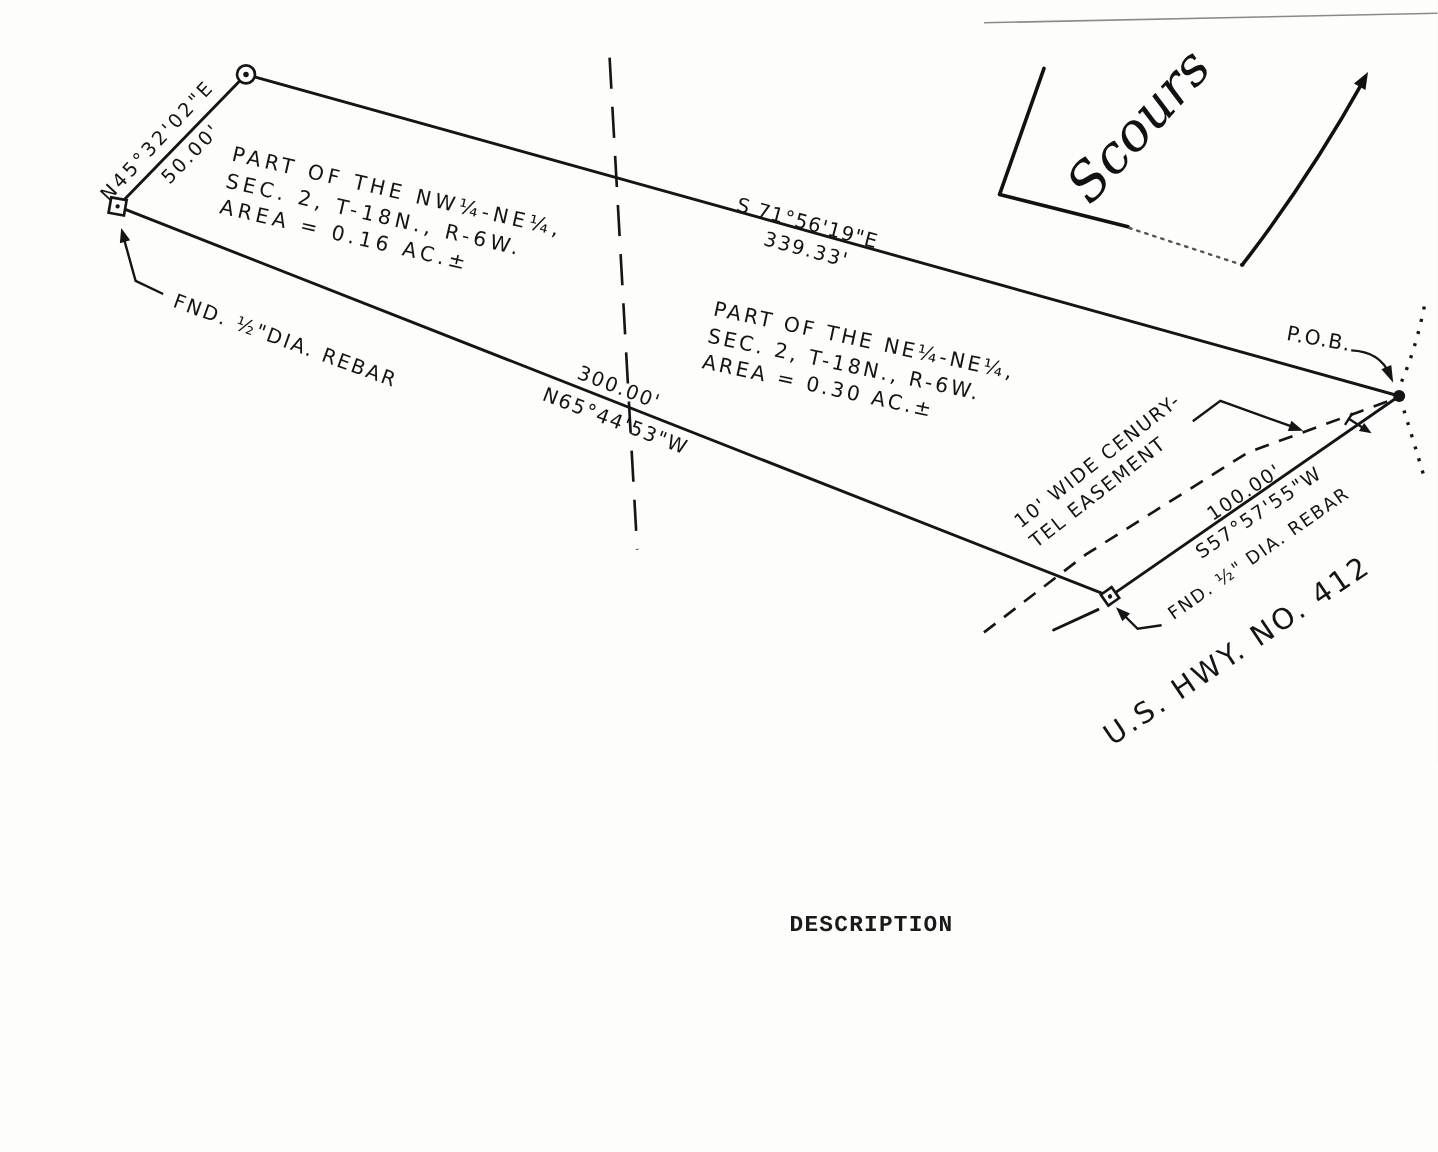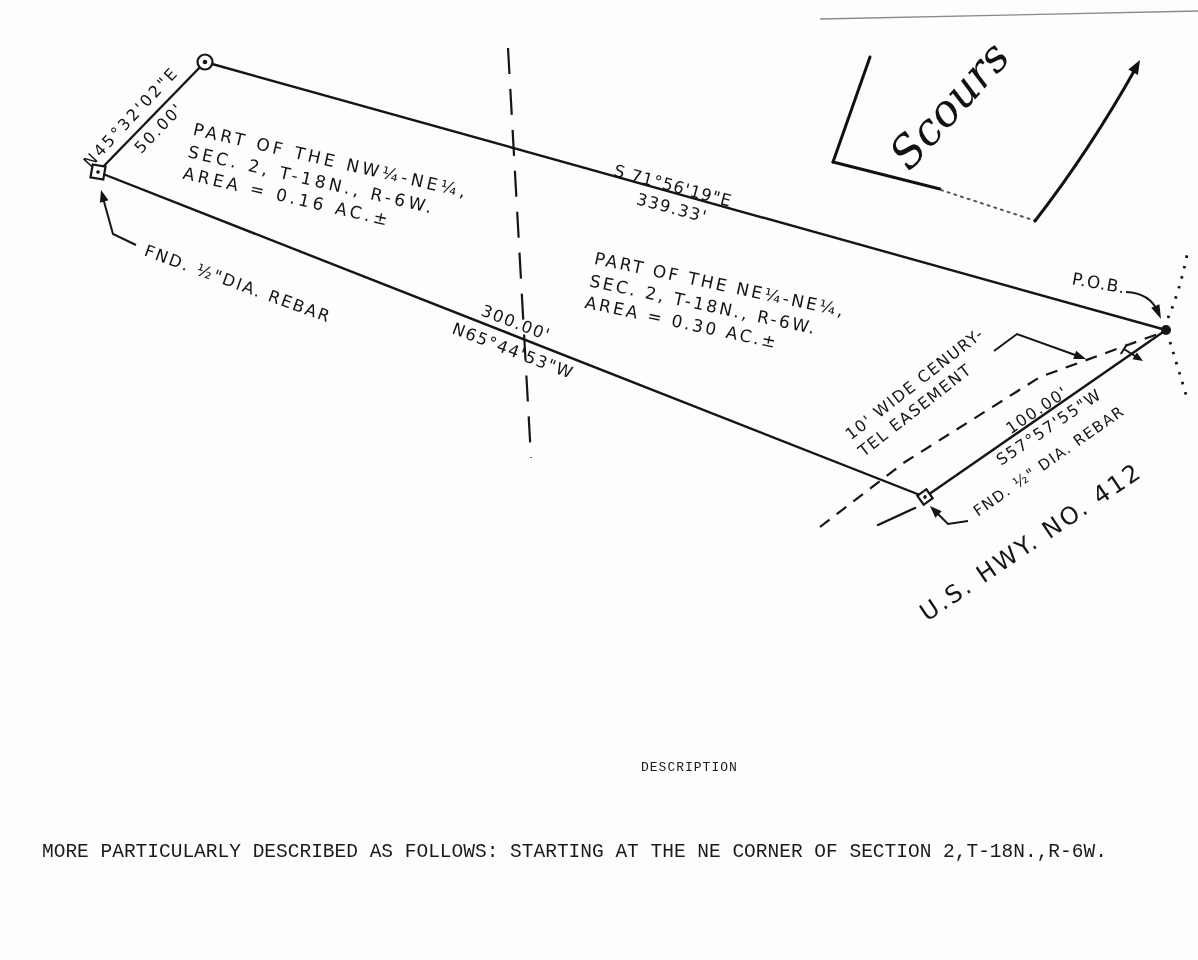--- a/index.html
+++ b/index.html
@@ -30,22 +30,22 @@
     font-family:"DejaVu Serif",serif;
     font-style:italic;
     color:#111;
   }
   .desc{
     position:absolute;left:0;top:754px;width:1198px;
     font-family:"Liberation Mono","DejaVu Sans Mono",monospace;
     color:#1a1a1a;
   }
   .desc-title{
-    position:absolute;left:641px;top:6px;
-    font-size:13px;letter-spacing:1px;font-weight:normal;
+    position:absolute;left:658px;top:6px;
+    font-size:19px;letter-spacing:1px;font-weight:bold;
   }
   .desc-body{
     position:absolute;left:42px;top:32px;
     font-size:19.5px;line-height:26.3px;
     white-space:pre;
   }
 </style>
 </head>
 <body>
 
@@ -145,21 +145,20 @@
 
   <div class="lbl" style="left:1031px;top:542px;font-size:24px;letter-spacing:2.5px;transform:translate(-50%,-50%) rotate(-34deg);">U.S. HWY. NO. 412</div>
 
   <div class="lbl" style="left:1099px;top:283px;font-size:17px;letter-spacing:1px;transform:translate(-50%,-50%) rotate(10deg);">P.O.B.</div>
 
   <div class="lbl hand" style="left:949px;top:105px;font-size:44px;transform:translate(-50%,-50%) rotate(-48deg);">Scours</div>
 
   <div class="desc">
     <div class="desc-title">DESCRIPTION</div>
     <div class="desc-body">
-      <div>MORE PARTICULARLY DESCRIBED AS FOLLOWS: STARTING AT THE NE CORNER OF SECTION 2,T-18N.,R-6W.</div>
       
       
       
       
     </div>
   </div>
 
 </div>
 
 </body></html>

